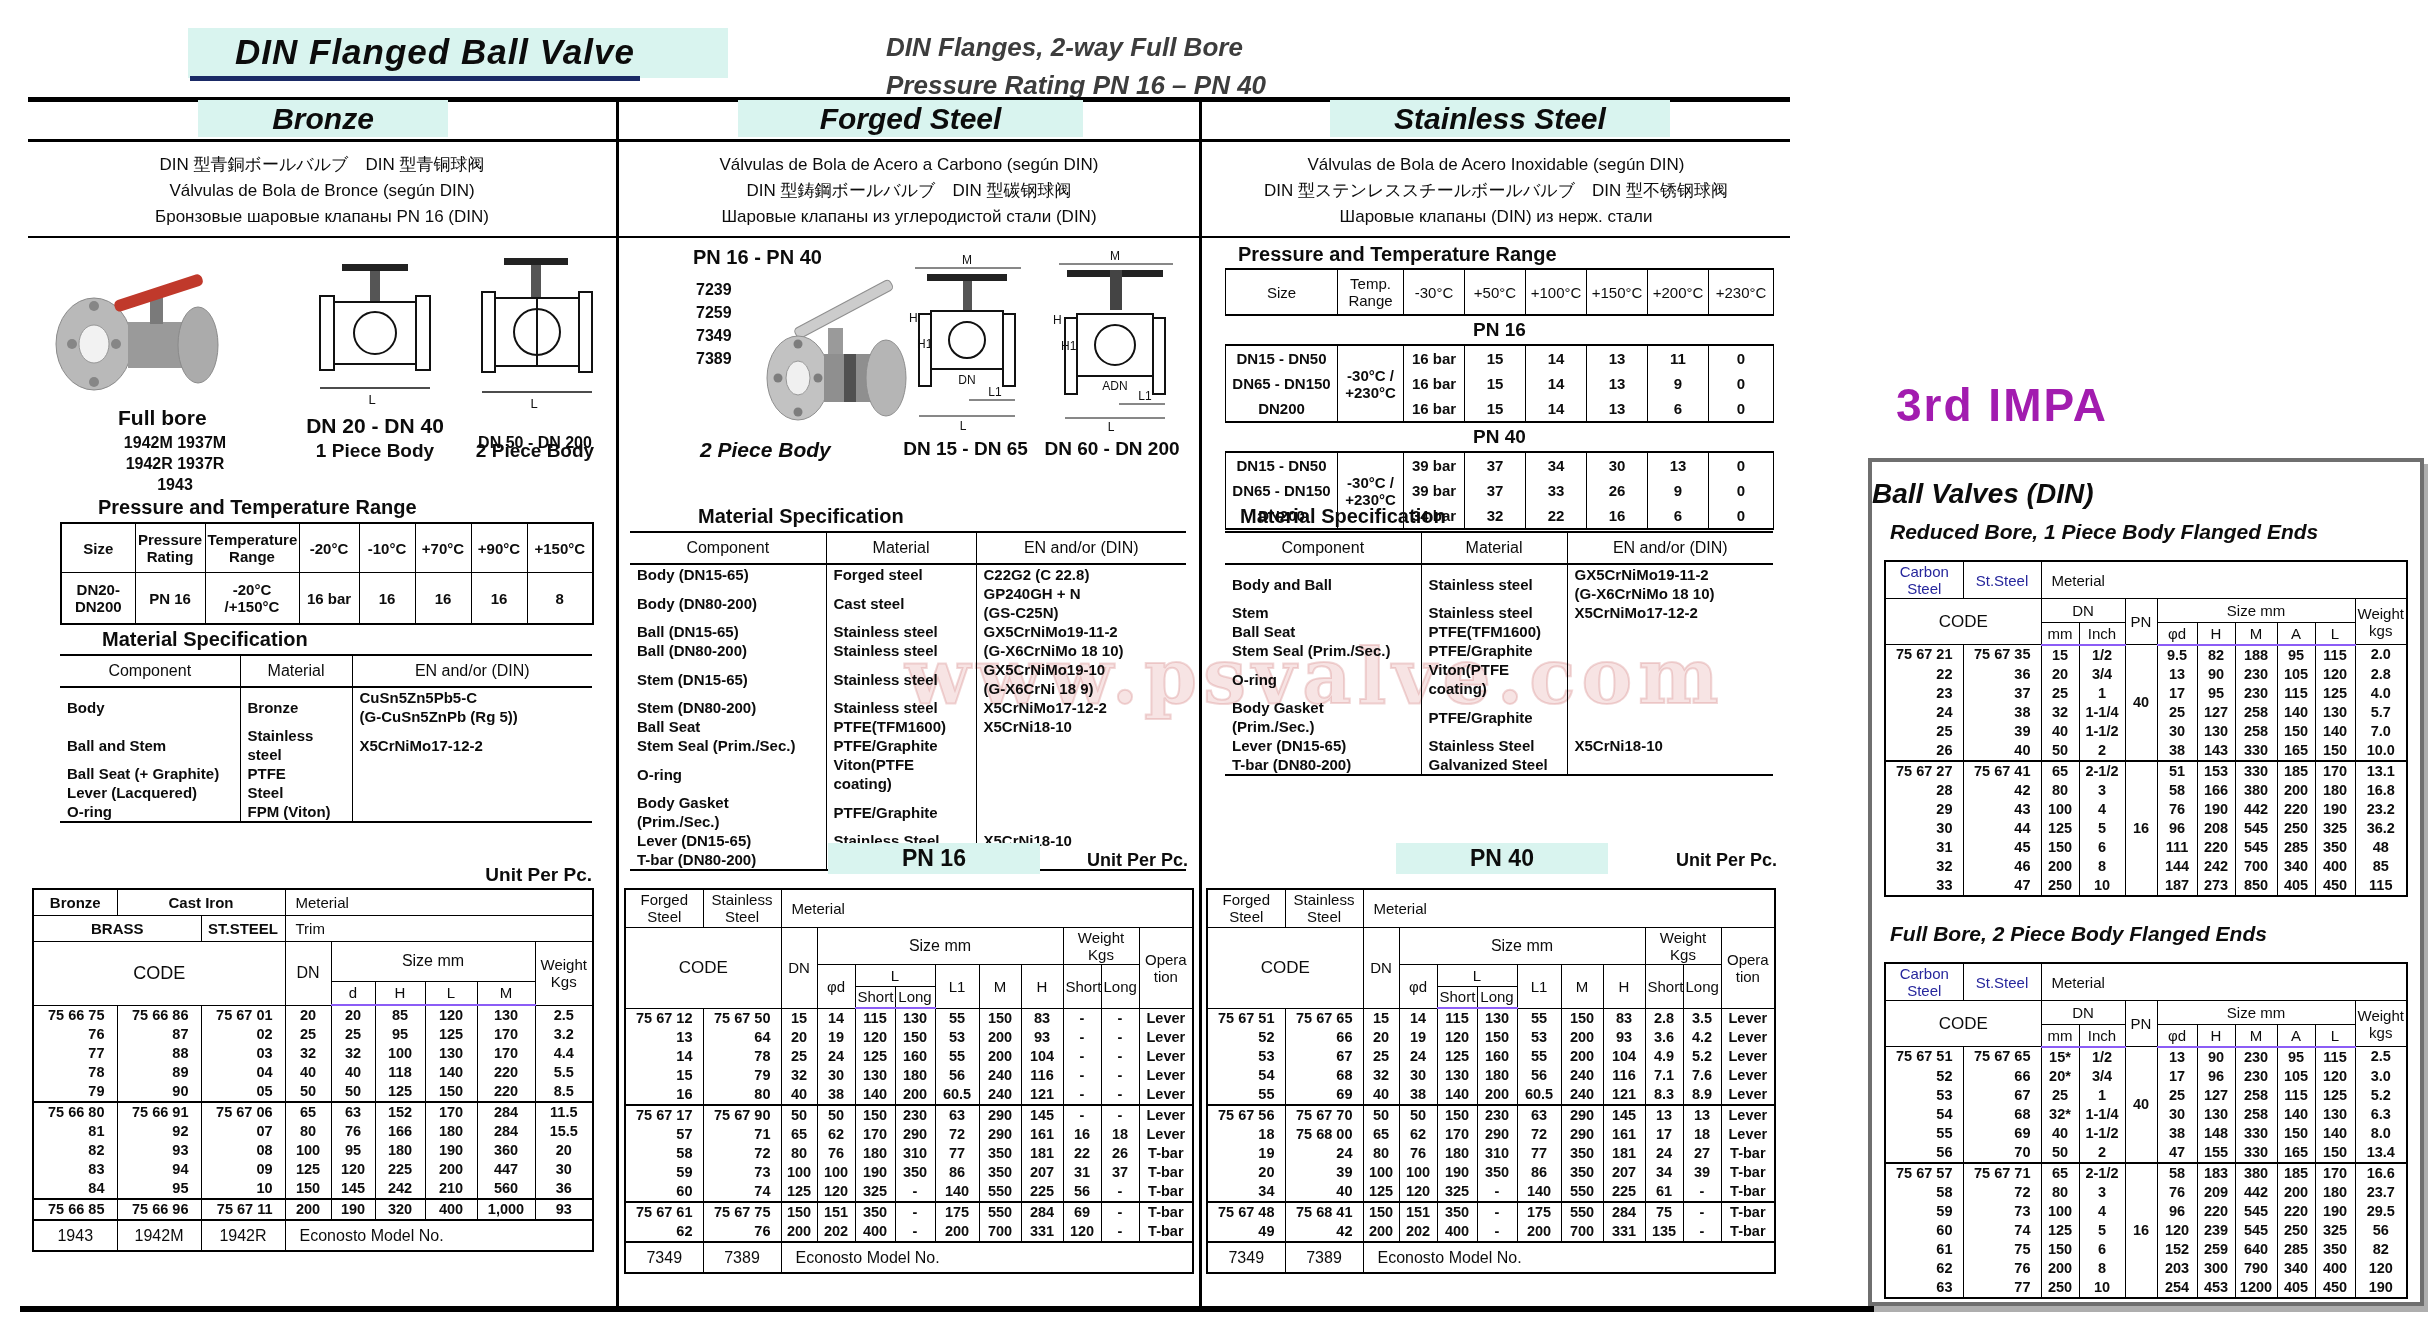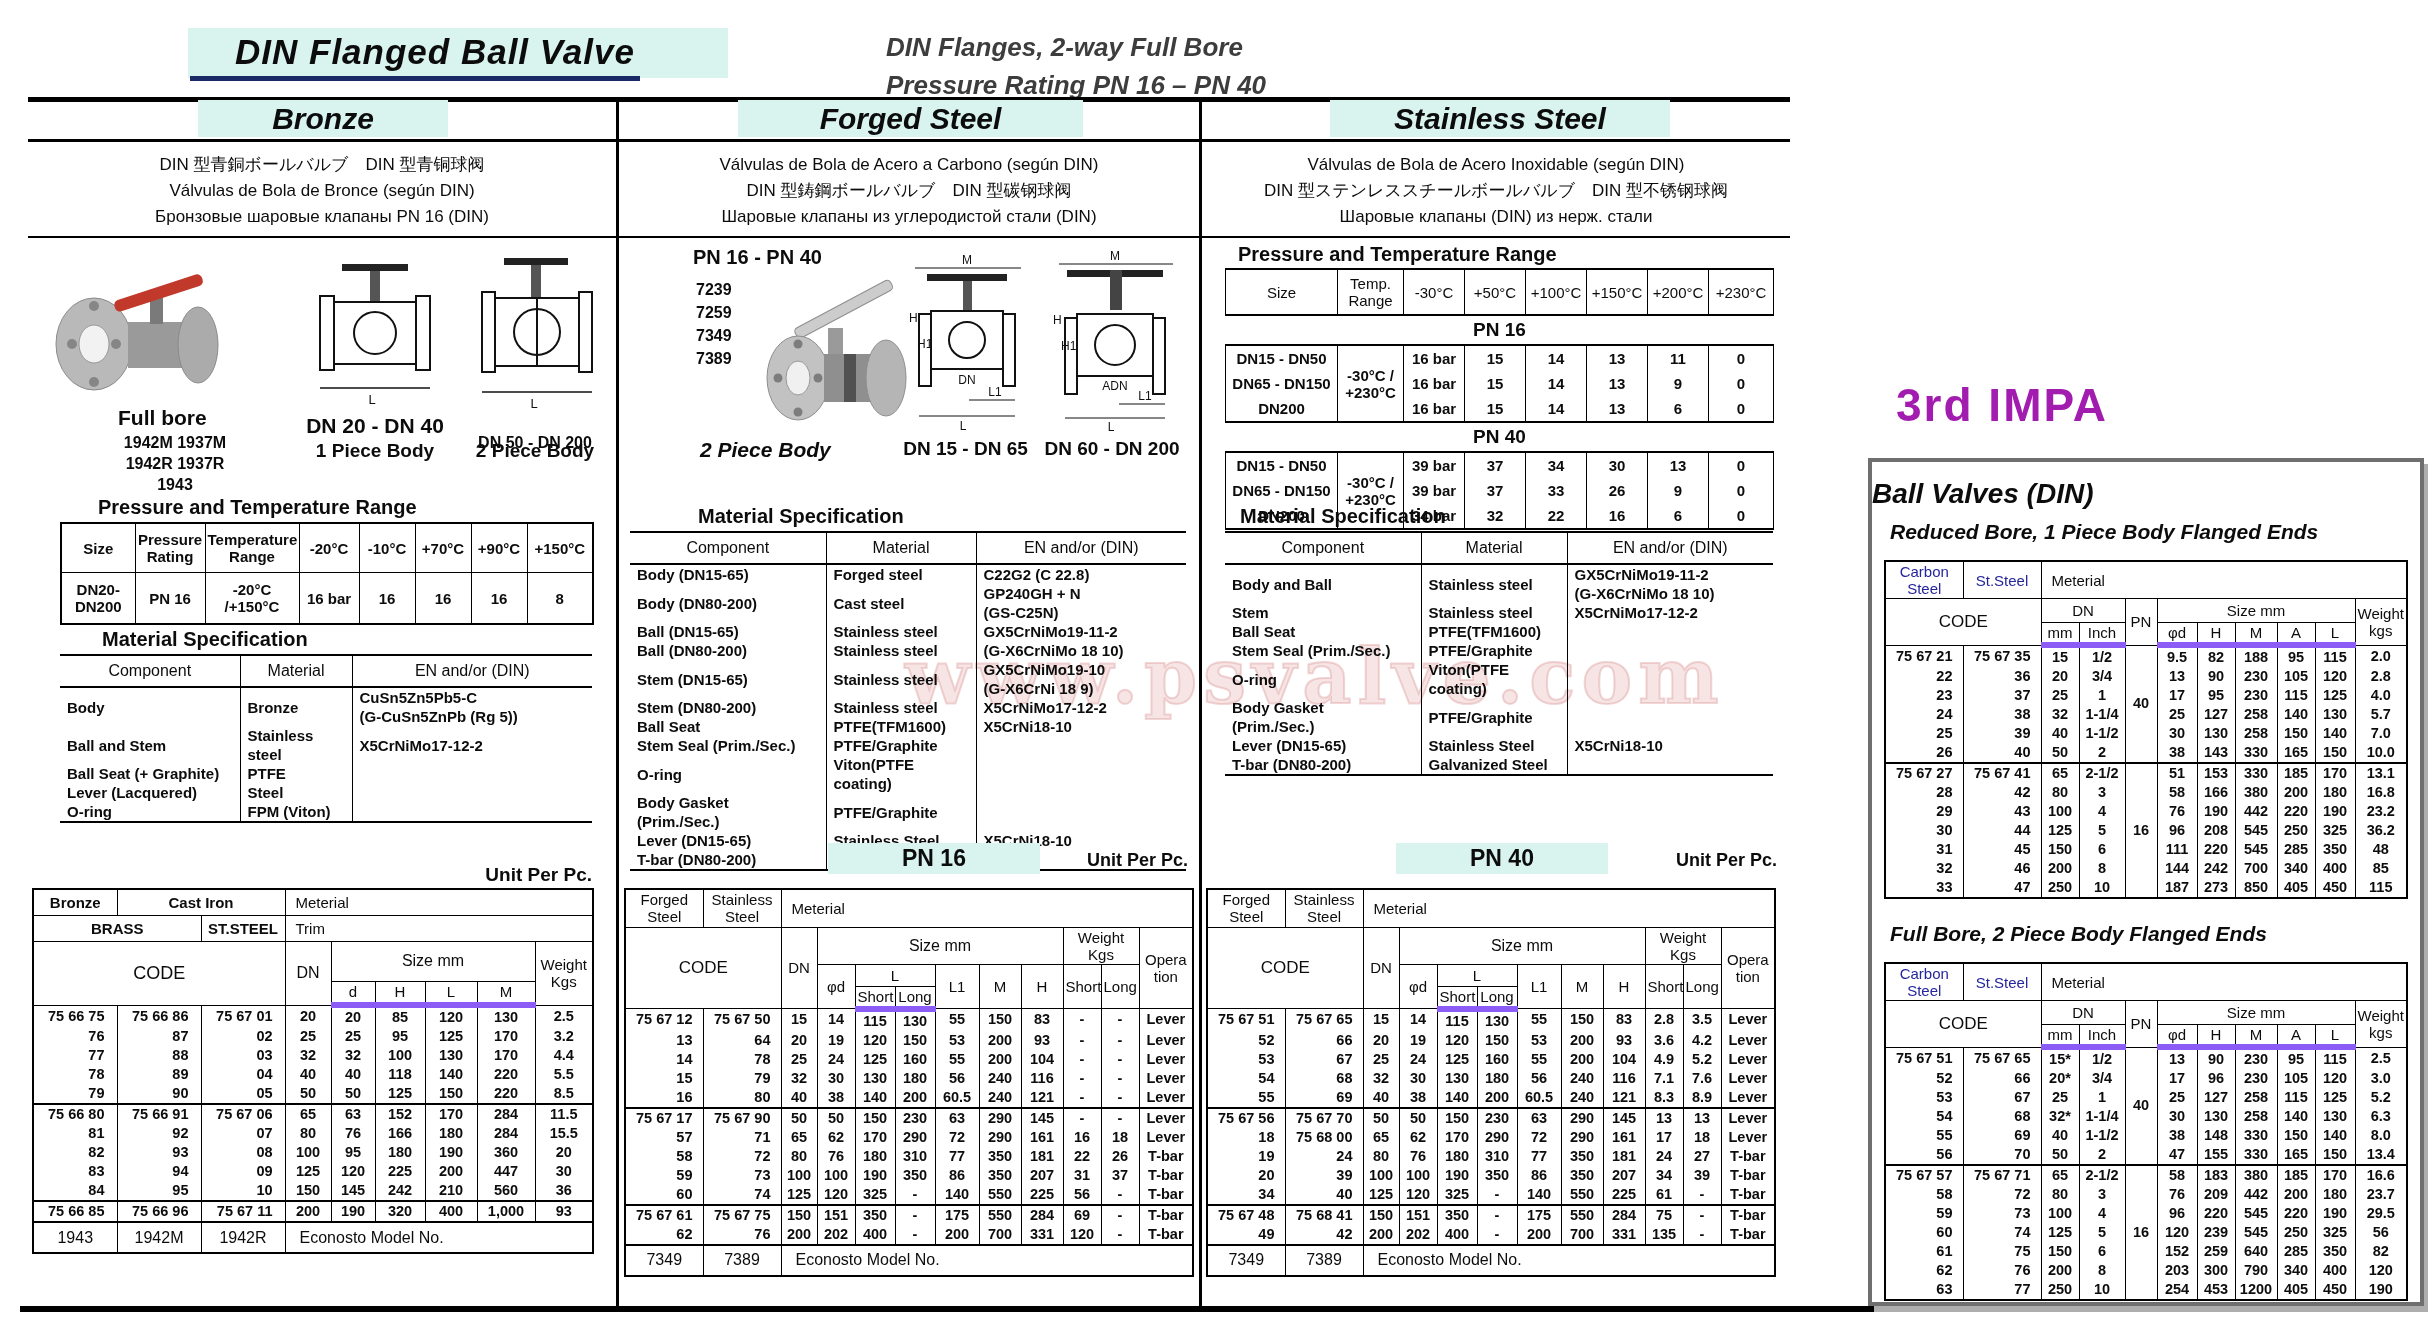--- a/index.html
+++ b/index.html
@@ -45,21 +45,21 @@
   
   table.ms{border-top:2px solid #000;border-bottom:2px solid #000;}
   .ms th{border-bottom:2px solid #000;border-left:1px solid #000;font-weight:normal;font-size:16px;height:28px;}
   .ms th:first-child{border-left:none;}
   .ms td{border-left:1px solid #000;text-align:left;padding:0 7px;font-weight:bold;font-size:15px;line-height:19px;}
   .ms td:first-child{border-left:none;}
 
   
   table.code{border:2px solid #000;}
   .code thead th{border:1px solid #000;font-weight:normal;font-size:15px;}
-  .code thead tr:last-child th{border-bottom:6px solid #8b5cf6;}
+  .code thead tr:last-child th{border-bottom:2px solid #8b5cf6;}
   .code thead th.bold{font-weight:bold;}
   .code thead th.lab{text-align:left;padding-left:10px;}
   .code tbody td{border-left:1px solid #000;border-right:1px solid #000;border-top:none;border-bottom:none;
                  font-weight:bold;font-size:14.5px;height:19px;line-height:19px;padding:0 3px;}
   .code tbody tr.grp td{border-top:2px solid #000;}
   .code tfoot td{border-top:2px solid #000;border-left:1px solid #000;border-right:1px solid #000;font-weight:normal;font-size:16px;height:27px;}
   .code tfoot td.lab{text-align:left;padding-left:14px;}
   .c9 tbody td:nth-child(1),.c9 tbody td:nth-child(2),.c9 tbody td:nth-child(3){text-align:right;padding-right:12px;}
   .c12 tbody td:nth-child(1),.c12 tbody td:nth-child(2){text-align:right;padding-right:10px;}
 

